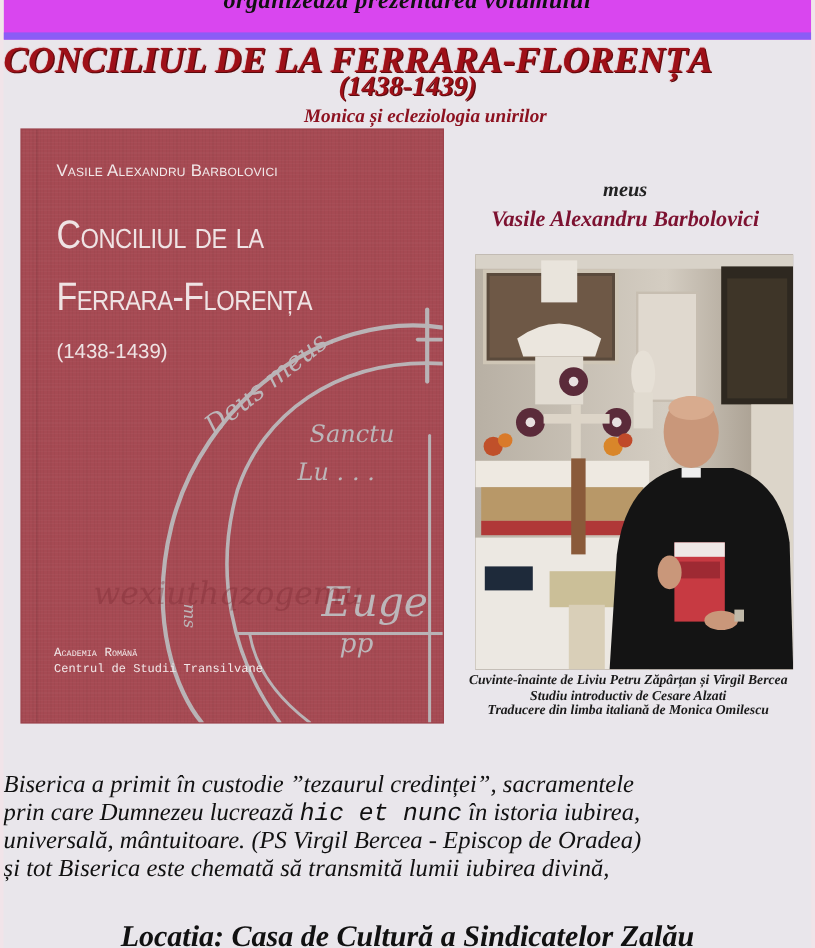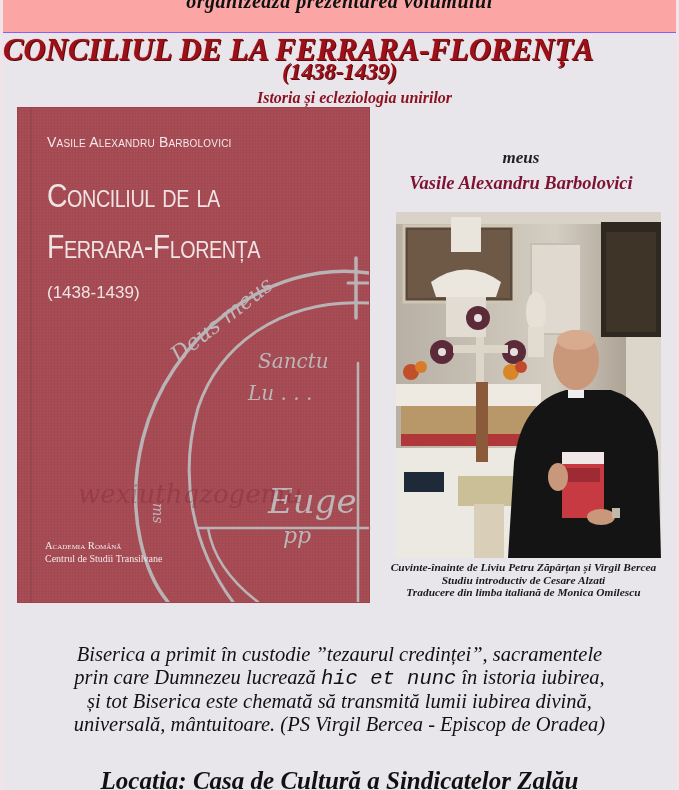--- a/index.html
+++ b/index.html
@@ -11,22 +11,22 @@
       position: relative;
       width: 679px; height: 790px;
       background: #e9e6eb;
       border-left: 3px solid #f1e4e9;
       border-right: 3px solid #f1e4e9;
       overflow: hidden;
       font-family: "Liberation Serif", "DejaVu Serif", serif;
     }
     .top-band {
       position: absolute; left: 0; top: 0; width: 100%; height: 33px;
-      background: #fca5a5;
-      border-bottom: 1px solid #8b5cf6;
+      background: #d946ef;
+      border-bottom: 6px solid #8b5cf6;
     }
     .top-band .organizer {
       position: absolute; left: 0; right: 0; top: -10px;
       text-align: center;
       font-style: italic; font-weight: bold;
       font-size: 20px; color: #111;
       letter-spacing: 0.5px;
     }
     .title {
       position: absolute; left: 0; right: 0; top: 33px;
@@ -86,21 +86,21 @@
       transform: scaleX(0.86); transform-origin: left top;
       letter-spacing: -0.5px;
     }
     .cover .cv-years {
       position: absolute; left: 29px; top: 175px;
       font-family: "Liberation Sans", "DejaVu Sans", sans-serif;
       font-size: 17px; color: #efe3e4;
     }
     .cover .cv-publisher {
       position: absolute; left: 27px; top: 431px;
-      font-family: Liberation Serif, serif;
+      font-family: Liberation Mono, monospace;
       font-size: 10px; color: #f2e9ea; line-height: 13px;
     }
     .cover .cv-publisher .acad { font-variant: small-caps; font-size: 10.5px; }
 
     
     .autor-label {
       position: absolute; left: 370px; width: 296px; top: 148px;
       text-align: center;
       font-style: italic; font-weight: bold;
       font-size: 17px; color: #222;
@@ -125,21 +125,20 @@
     .credits {
       position: absolute; left: 362px; width: 317px; top: 561px;
       text-align: center;
       font-style: italic; font-weight: bold;
       font-size: 11.4px; line-height: 12.5px; color: #1a1a1a;
       white-space: nowrap;
     }
 
     .quote {
       position: absolute; left: 0; right: 0; top: 643px;
-      text-align: center;
       font-style: italic;
       font-size: 20.5px; line-height: 22.5px; color: #111;
     }
     .quote .latin { font-style: normal; font-family: Liberation Mono, monospace; font-style: italic; }
     .quote .line { display: block; white-space: nowrap; }
 
     .location {
       position: absolute; left: 0; right: 0; top: 767px;
       text-align: center;
       font-style: italic; font-weight: bold;
@@ -151,21 +150,21 @@
 <body>
 
 <div class="page">
 
   <div class="top-band">
     <div class="organizer">organizeaza prezentarea volumului</div>
   </div>
 
   <div class="title">CONCILIUL DE LA FERRARA-FLORENȚA</div>
   <div class="years">(1438-1439)</div>
-  <div class="subtitle">Istoria și ecleziologia unirilor</div>
+  <div class="subtitle">Monica și ecleziologia unirilor</div>
 
   <div class="cover">
     <div class="spine-line"></div>
     <svg class="ornament" viewBox="0 0 351 494">
       <g fill="none" stroke="#b9b3b6" stroke-linecap="round">
 
         <path d="M 351 165 C 250 150, 150 230, 125 330 C 105 410, 130 470, 150 494" stroke-width="3.5"></path>
 
         <path d="M 351 195 C 260 190, 200 240, 180 300 C 160 370, 175 440, 215 494" stroke-width="3"></path>
 
@@ -277,18 +276,18 @@
 
   <div class="credits">
     <div>Cuvinte-înainte de Liviu Petru Zăpârțan și Virgil Bercea</div>
     <div>Studiu introductiv de Cesare Alzati</div>
     <div>Traducere din limba italiană de Monica Omilescu</div>
   </div>
 
   <div class="quote">
     <span class="line">Biserica a primit în custodie ”tezaurul credinței”, sacramentele</span>
     <span class="line"><span>prin care Dumnezeu lucrează </span><span class="latin">hic et nunc</span><span> în istoria iubirea,</span></span>
+    <span class="line">universală, mântuitoare. (PS Virgil Bercea - Episcop de Oradea)</span>
     <span class="line">și tot Biserica este chemată să transmită lumii iubirea divină,</span>
-    <span class="line">universală, mântuitoare. (PS Virgil Bercea - Episcop de Oradea)</span>
   </div>
 
   <div class="location">Locatia: Casa de Cultură a Sindicatelor Zalău</div>
 </div>
 
 </body></html>

